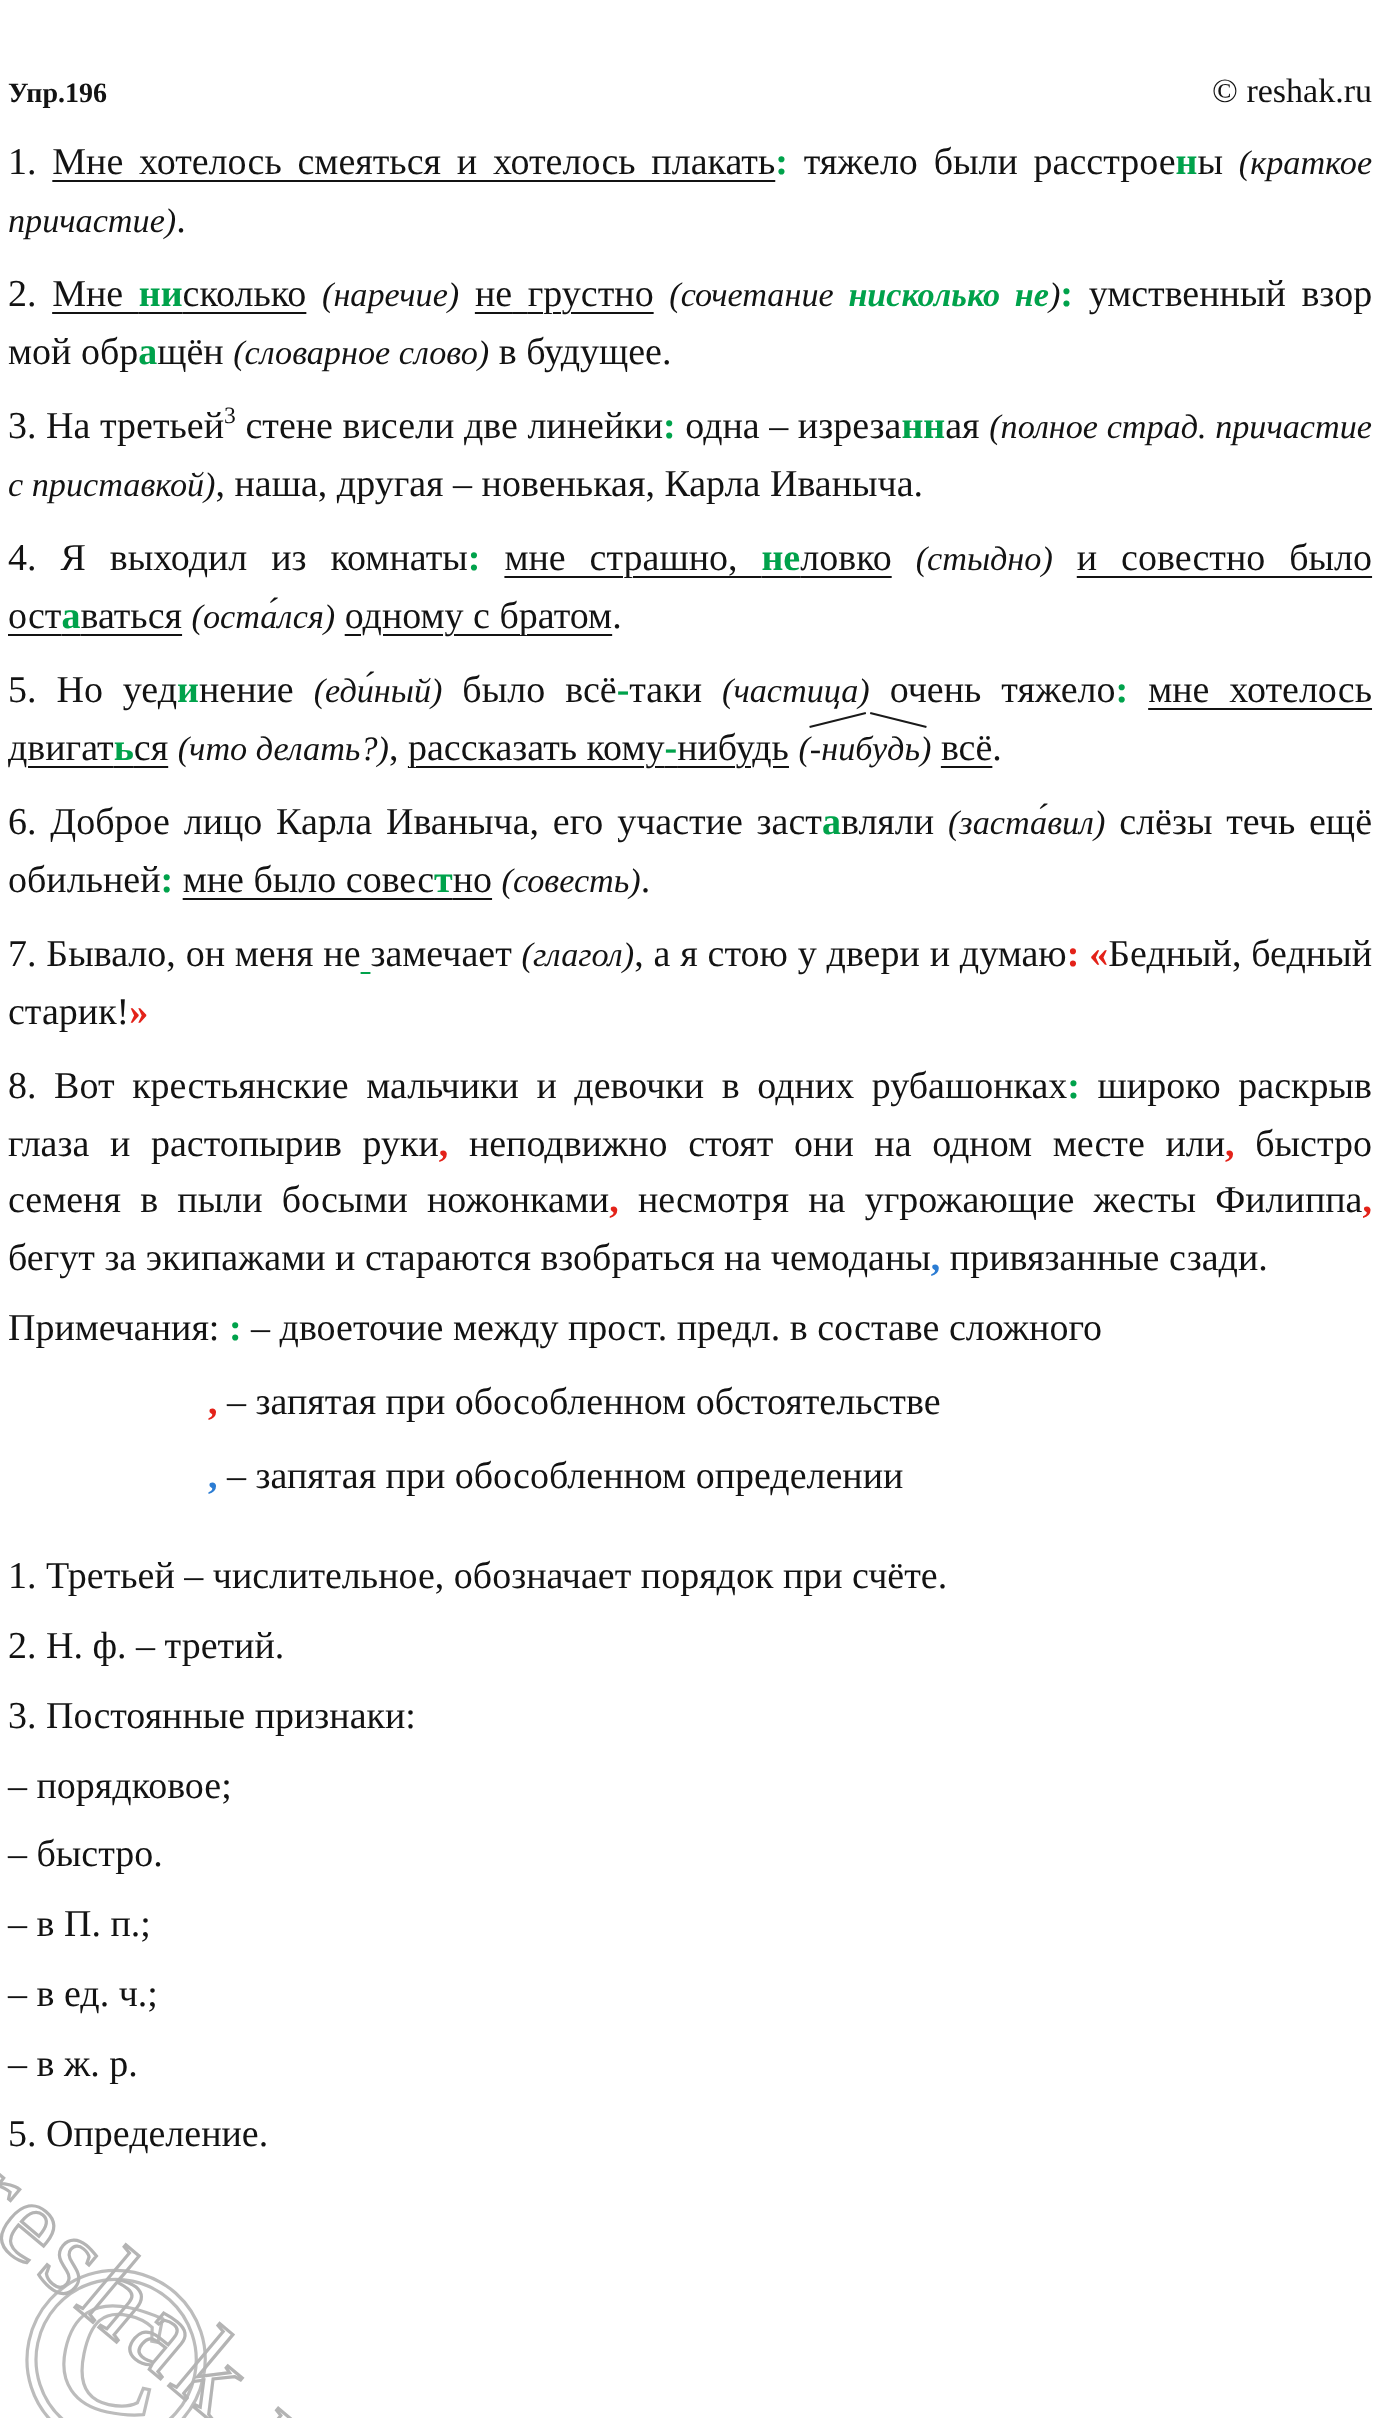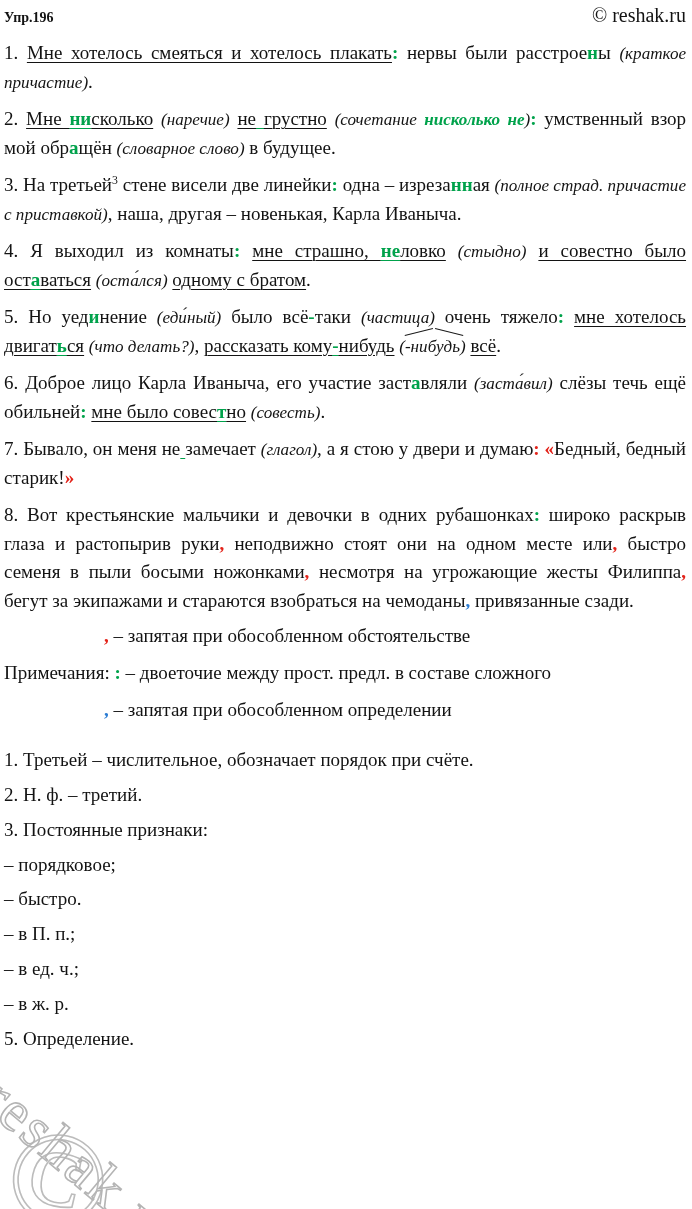--- a/index.html
+++ b/index.html
@@ -5,29 +5,29 @@
   html,body{margin:0;padding:0;}
   body{
     width:692px;height:1209px;position:relative;overflow:hidden;
     background:#ffffff;color:#131313;
     font-family:"Liberation Serif", serif;
     font-size:19px;
   }
   .page{padding:4px 6px 0 4px;position:relative;}
   .hdr{display:flex;justify-content:space-between;align-items:baseline;margin-bottom:12px;}
   .hdr-title{font-weight:bold;font-size:14px;}
-  .hdr-copy{font-size:20px;}
+  .hdr-copy{font-size:17px;margin-top:32px;}
   p.sent{margin:0 0 9px 0;line-height:1.5;text-align:justify;}
   
   .g{color:#00a24b;font-weight:bold;}
   .r{color:#e32219;font-weight:bold;}
   .b{color:#2b7cd3;font-weight:bold;}
   .i{font-style:italic;font-size:0.9em;}
   .u{text-decoration:underline;text-decoration-thickness:1.2px;text-underline-offset:3px;}
-  .u .g, .u .b, .u .r{text-decoration:underline;text-decoration-thickness:1.2px;text-underline-offset:3px;}
+  .u .g, .u .b, .u .r{text-decoration-thickness:1.2px;text-underline-offset:3px;}
   .sup{vertical-align:super;font-size:0.62em;line-height:0;}
   .roof{position:relative;display:inline-block;}
   .roof::before,.roof::after{content:"";position:absolute;top:1px;height:1.4px;background:#1a1a1a;width:44%;}
   .roof::before{left:8%;transform:rotate(-14deg);transform-origin:left bottom;}
   .roof::after{right:4%;transform:rotate(14deg);transform-origin:right bottom;}
   
   .notes{margin-top:2px;}
   .note-line{line-height:1.25;margin:0 0 13px 0;}
   .note-ind-a{padding-left:100px;}
   .note-ind-b{padding-left:76px;}
@@ -52,33 +52,33 @@
 <body>
 
 <div class="page">
 
   <div class="hdr">
     <span class="hdr-title">Упр.196</span>
     <span class="hdr-copy">© reshak.ru</span>
   </div>
 
   <div>
-    <p class="sent"><span>1. </span><span class="u"><span>Мне хотелось смеяться и хотелось плакать</span></span><span class="g">:</span><span> нервы были расстрое</span><span class="g">н</span><span>ы </span><span class="i">(краткое причастие)</span><span>.</span></p>
+    <p class="sent"><span>1. </span><span class="u"><span>Мне хотелось смеяться и хотелось плакать</span></span><span class="g">:</span><span> тяжело были расстрое</span><span class="g">н</span><span>ы </span><span class="i">(краткое причастие)</span><span>.</span></p>
     <p class="sent"><span>2. </span><span class="u"><span>Мне </span><span class="g">ни</span><span>сколько</span></span><span> </span><span class="i">(наречие)</span><span> </span><span class="u"><span>не</span><span class="g"> </span><span>грустно</span></span><span> </span><span class="i">(сочетание </span><span class="i g">нисколько не</span><span class="i">)</span><span class="g">:</span><span> умственный взор мой обр</span><span class="g">а</span><span>щён </span><span class="i">(словарное слово)</span><span> в будущее.</span></p>
     <p class="sent"><span>3. На третьей</span><span class="sup">3</span><span> стене висели две линейки</span><span class="g">:</span><span> одна – изреза</span><span class="g">нн</span><span>ая </span><span class="i">(полное страд. причастие с приставкой)</span><span>, наша, другая – новенькая, Карла Иваныча.</span></p>
     <p class="sent"><span>4. Я выходил из комнаты</span><span class="g">:</span><span> </span><span class="u"><span>мне страшно, </span><span class="g">не</span><span>ловко</span></span><span> </span><span class="i">(стыдно)</span><span> </span><span class="u"><span>и совестно было ост</span><span class="g">а</span><span>ваться</span></span><span> </span><span class="i">(оста́лся)</span><span> </span><span class="u"><span>одному с братом</span></span><span>.</span></p>
     <p class="sent"><span>5. Но уед</span><span class="g">и</span><span>нение </span><span class="i">(еди́ный)</span><span> было всё</span><span class="g">-</span><span>таки </span><span class="i">(частица)</span><span> очень тяжело</span><span class="g">:</span><span> </span><span class="u"><span>мне хотелось двигат</span><span class="g">ь</span><span>ся</span></span><span> </span><span class="i">(что делать?)</span><span>, </span><span class="u"><span>рассказать кому</span><span class="g">-</span><span>нибудь</span></span><span> </span><span class="i roof">(-нибудь)</span><span> </span><span class="u"><span>всё</span></span><span>.</span></p>
     <p class="sent"><span>6. Доброе лицо Карла Иваныча, его участие заст</span><span class="g">а</span><span>вляли </span><span class="i">(заста́вил)</span><span> слёзы течь ещё обильней</span><span class="g">:</span><span> </span><span class="u"><span>мне было совес</span><span class="g">т</span><span>но</span></span><span> </span><span class="i">(совесть)</span><span>.</span></p>
     <p class="sent"><span>7. Бывало, он меня не</span><span class="u g"> </span><span>замечает </span><span class="i">(глагол)</span><span>, а я стою у двери и думаю</span><span class="r">:</span><span> </span><span class="r">«</span><span>Бедный, бедный старик!</span><span class="r">»</span></p>
     <p class="sent"><span>8. Вот крестьянские мальчики и девочки в одних рубашонках</span><span class="g">:</span><span> широко раскрыв глаза и растопырив руки</span><span class="r">,</span><span> неподвижно стоят они на одном месте или</span><span class="r">,</span><span> быстро семеня в пыли босыми ножонками</span><span class="r">,</span><span> несмотря на угрожающие жесты Филиппа</span><span class="r">,</span><span> бегут за экипажами и стараются взобраться на чемоданы</span><span class="b">,</span><span> привязанные сзади.</span></p>
   </div>
 
   <div class="notes">
+    <div class="note-line"><span>Примечания: </span><span class="g">:</span><span> – двоеточие между прост. предл. в составе сложного</span></div>
     <div class="note-line note-ind-a"><span class="r">,</span><span> – запятая при обособленном обстоятельстве</span></div>
-    <div class="note-line"><span>Примечания: </span><span class="g">:</span><span> – двоеточие между прост. предл. в составе сложного</span></div>
     <div class="note-line note-ind-a"><span class="b">,</span><span> – запятая при обособленном определении</span></div>
   </div>
 
   <div class="analysis">
     <div class="an-line">1. Третьей – числительное, обозначает порядок при счёте.</div>
     <div class="an-line">2. Н. ф. – третий.</div>
     <div class="an-line">3. Постоянные признаки:</div>
     <div class="an-line">– порядковое;</div>
     <div class="an-line">– быстро.</div>
     <div class="an-line">– в П. п.;</div>

